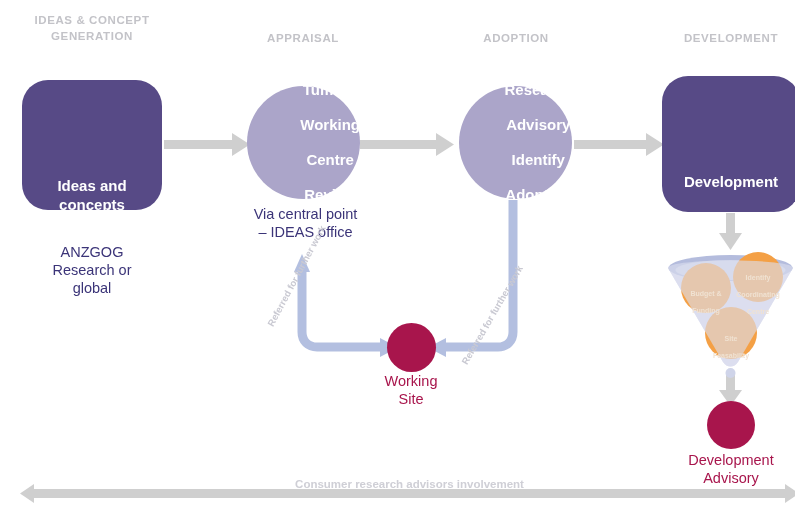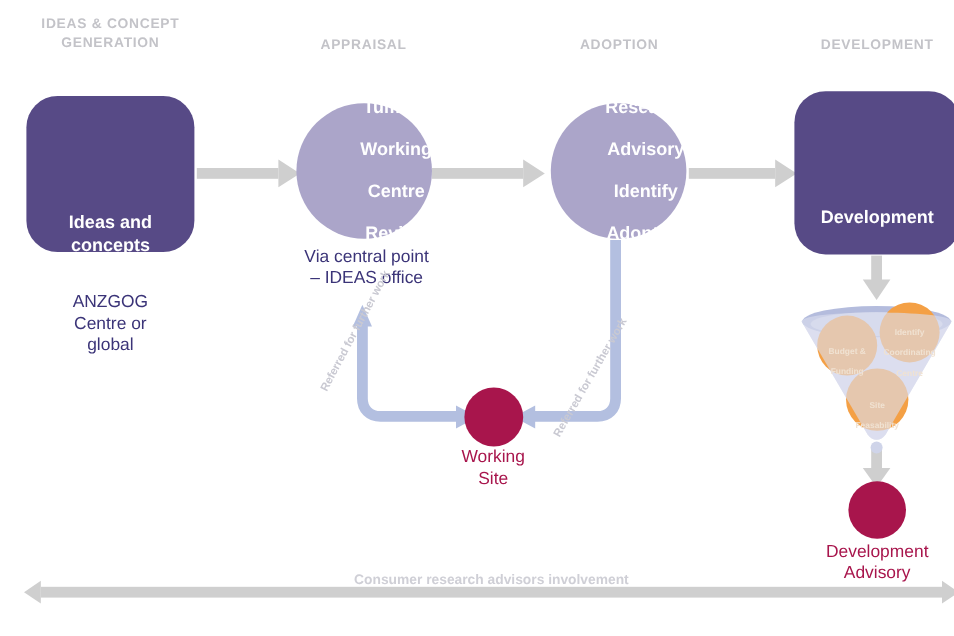--- a/index.html
+++ b/index.html
@@ -273,21 +273,21 @@
   <div class="stage-label" style="left:648px;top:30px;width:142px;">DEVELOPMENT</div>
 
   <div class="rbox" style="left:10px;top:80px;width:140px;height:130px;">
     <div class="rbox-label" style="margin-top:96px;">
       <div>Ideas and</div>
       <div>concepts</div>
     </div>
   </div>
   <div class="caption" style="left:10px;top:222px;width:140px;margin-top:21px;">
     <div>ANZGOG</div>
-    <div>Centre or</div>
+    <div>Research or</div>
     <div>global</div>
   </div>
 
   <div class="lcircle" style="left:235px;top:86px;width:113px;height:113px;">
     <span>
       <span>Tumour</span><br>
       <span>Working</span><br>
       <span>Centre</span><br>
       <span>Review</span>
     </span>

